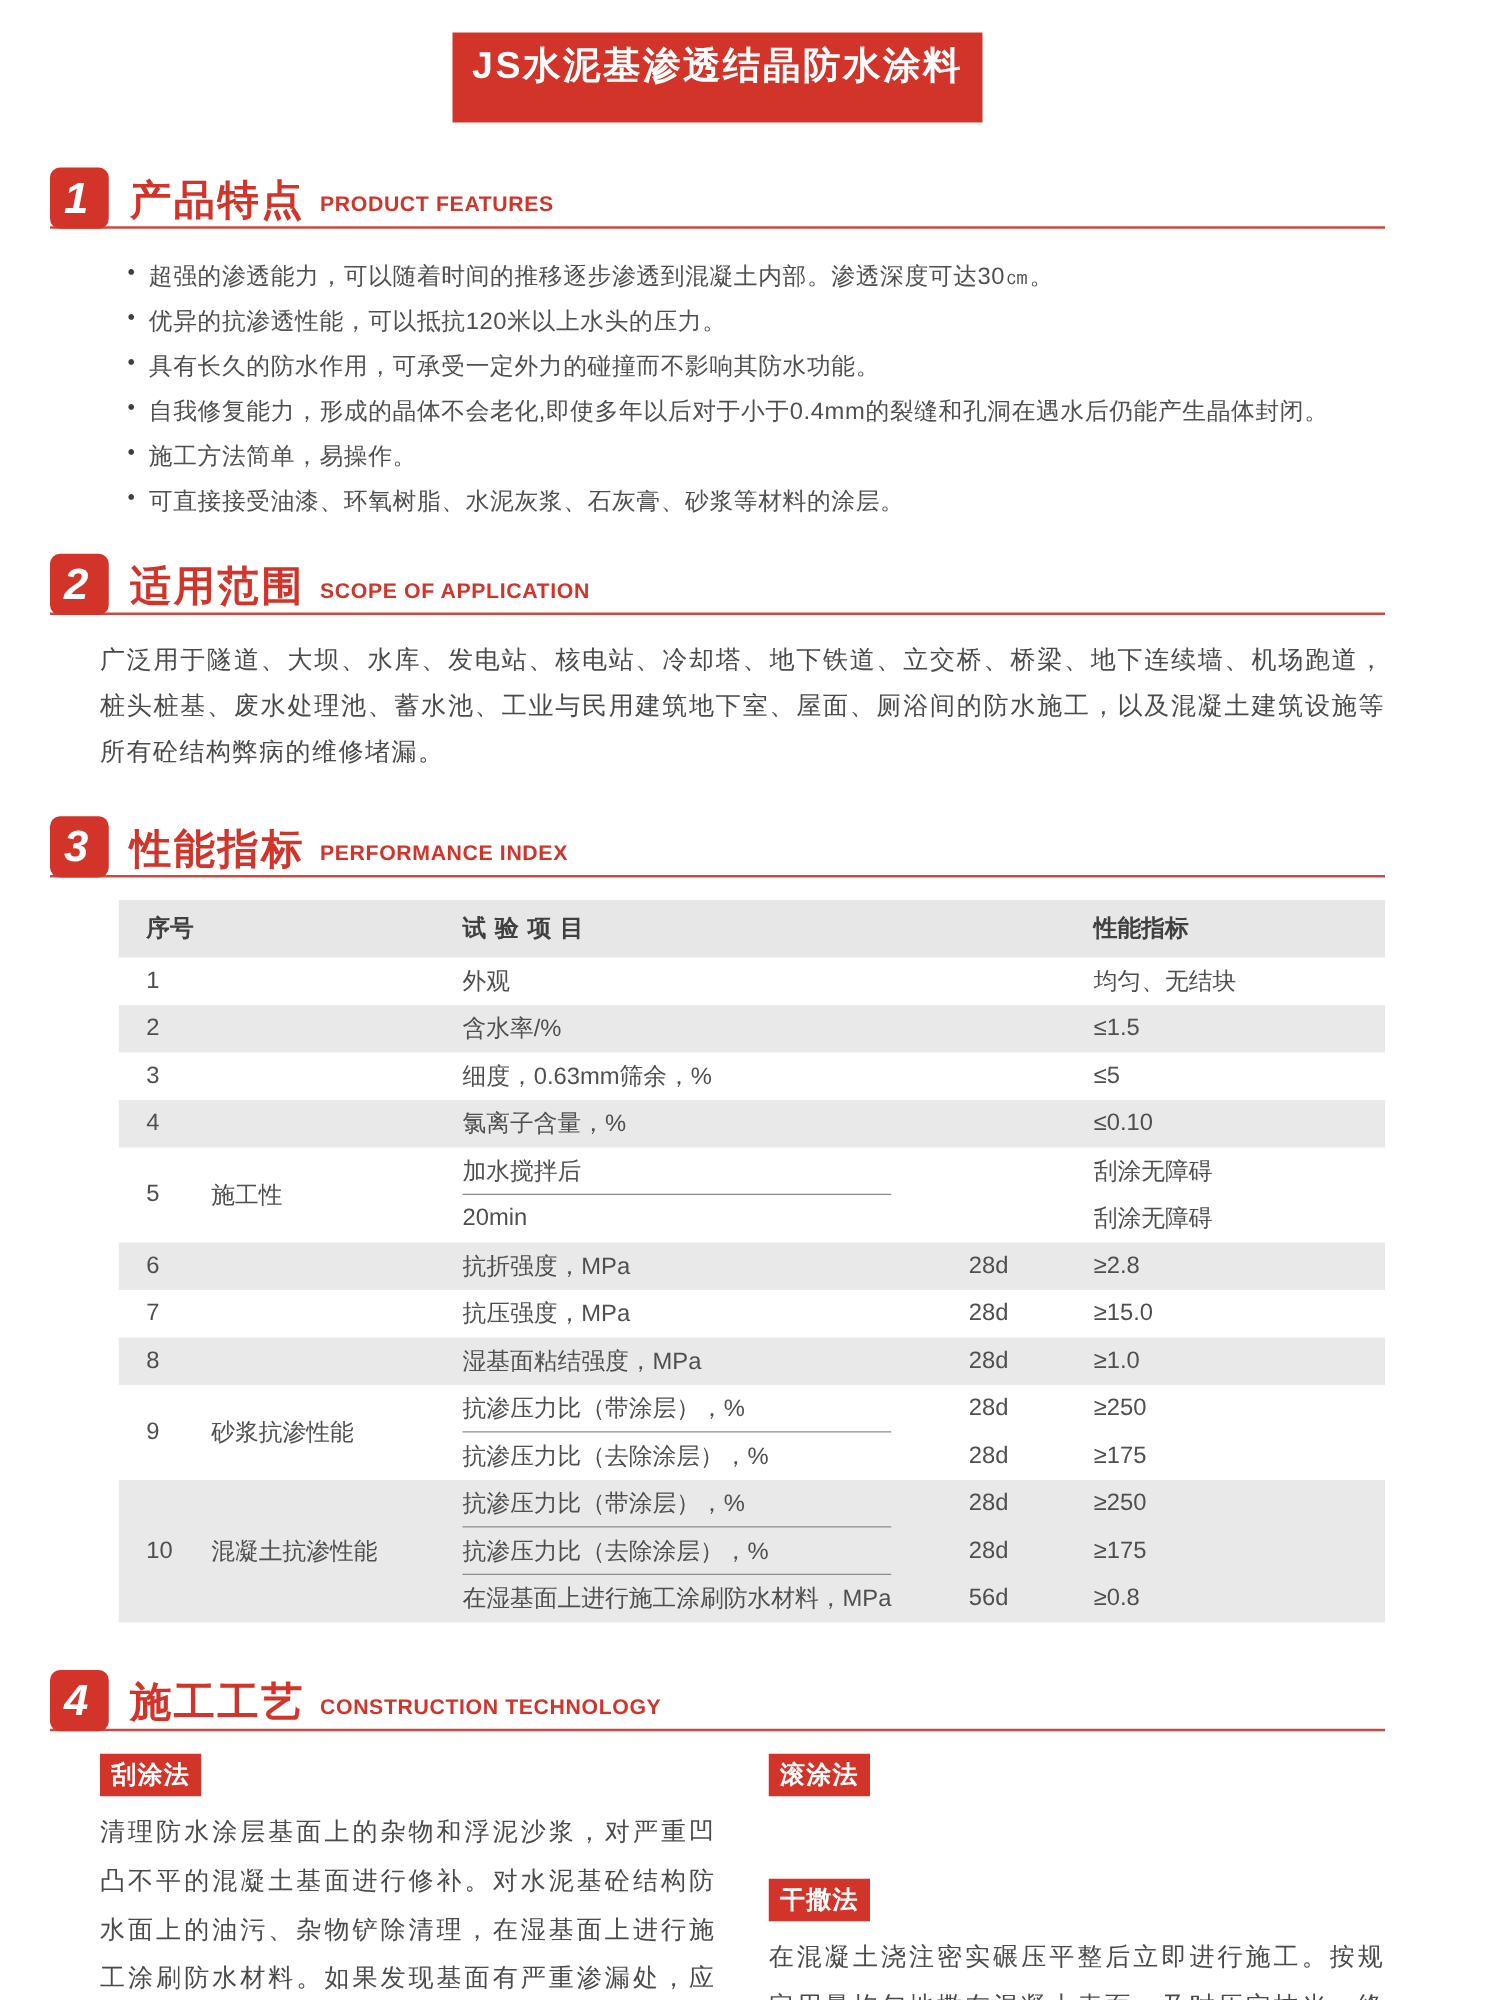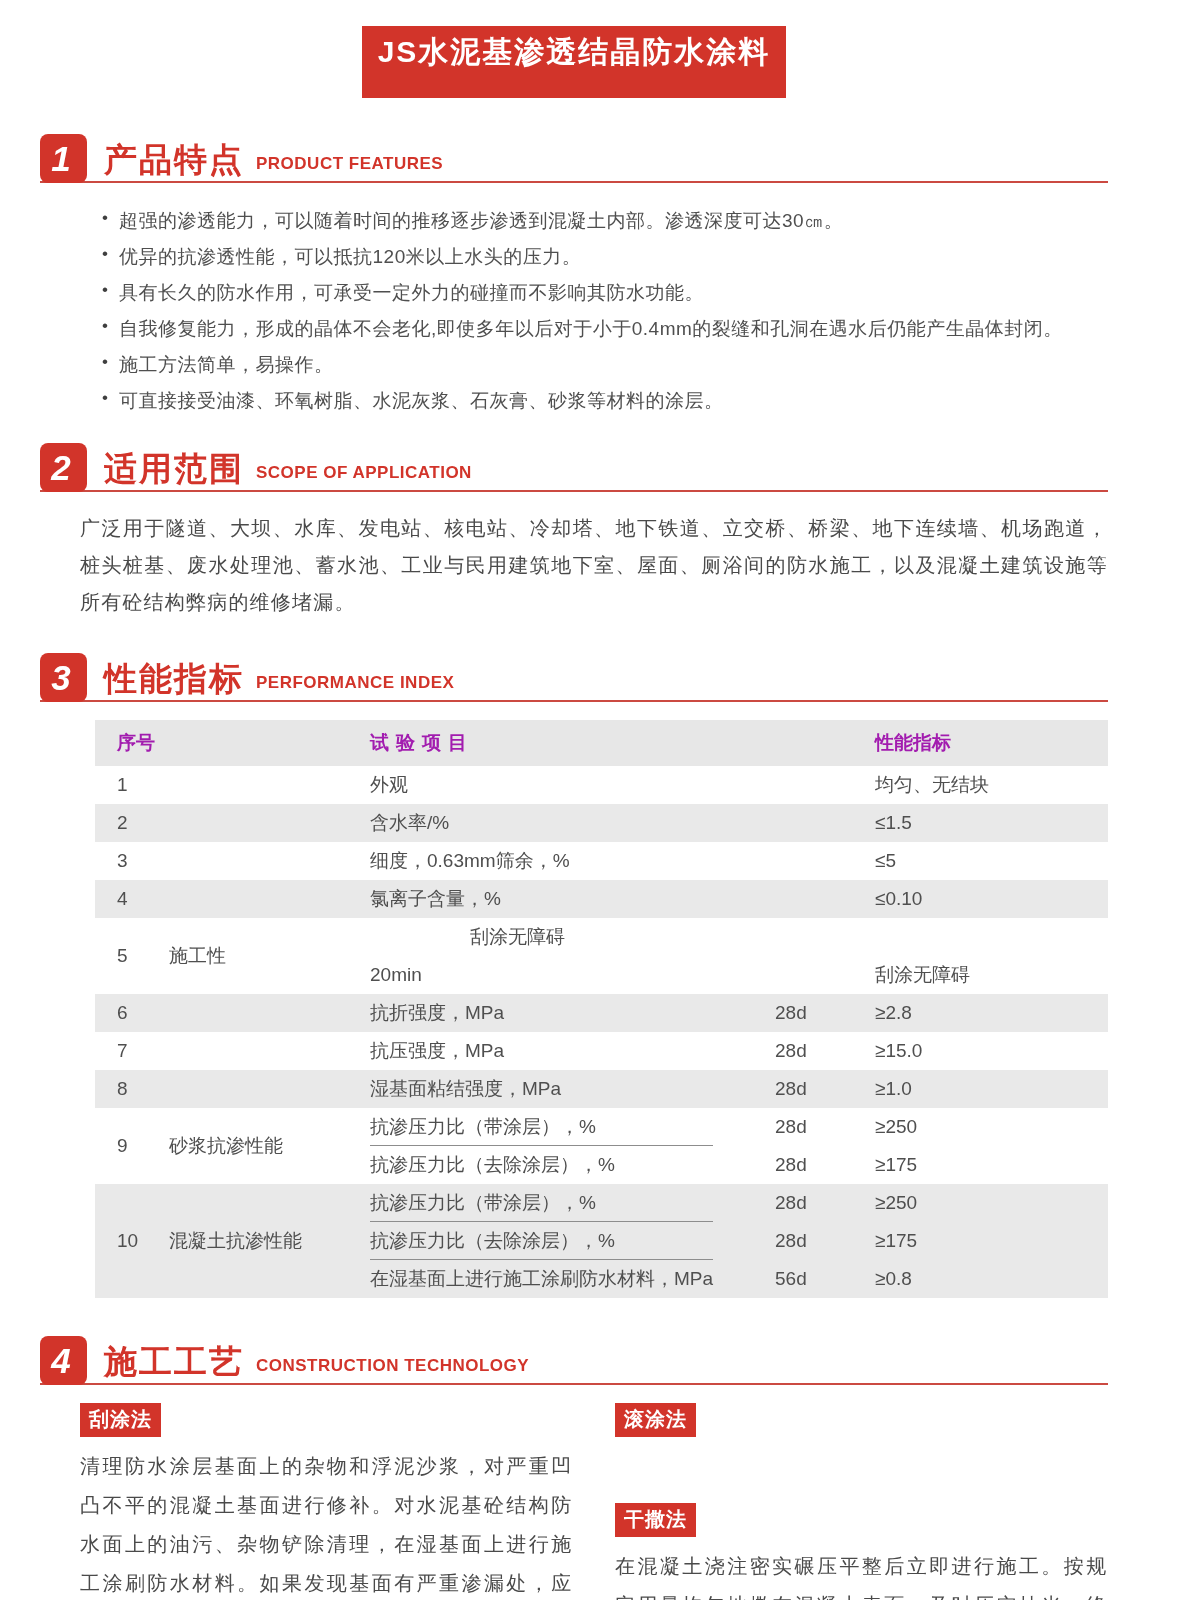--- a/index.html
+++ b/index.html
@@ -64,21 +64,21 @@
   .scope-text {
     margin:0 0 32px 40px;
     font-size:20px; line-height:1.85; letter-spacing:1.2px;
     color:#4a4a4a; text-align:justify;
   }
 
   
   .spec-table { margin:2px 0 38px 55px; font-size:19px; color:#4f4f4f; }
   .trow { display:flex; align-items:stretch; }
   .thead-row {
-    background:#e7e7e7; font-weight:bold; color:#a21caf;
+    background:#e7e7e7; font-weight:bold; color:#404040;
     min-height:46px; align-items:center;
   }
   .tbody .trow:nth-child(even) { background:#e9e9e9; }
   .c-no  { width:74px;  padding-left:22px; display:flex; align-items:center; flex:0 0 auto; }
   .c-cat { width:201px; display:flex; align-items:center; flex:0 0 auto; }
   .subs  { flex:1; display:flex; flex-direction:column; justify-content:center; }
   .sub   { display:flex; min-height:38px; align-items:stretch; }
   .c-item{ width:405px; position:relative; display:flex; align-items:center; flex:0 0 auto; }
   .c-age { width:100px; display:flex; align-items:center; flex:0 0 auto; }
   .c-val { flex:1; display:flex; align-items:center; }
@@ -197,20 +197,21 @@
             <div class="c-val">≤0.10</div>
           </div>
         </div>
       </div>
 
       <div class="trow">
         <div class="c-no">5</div>
         <div class="c-cat">施工性</div>
         <div class="subs">
           <div class="sub">
+            <div class="c-item">加水搅拌后</div>
             <div class="c-age"></div>
             <div class="c-val">刮涂无障碍</div>
           </div>
           <div class="sub">
             <div class="c-item">20min</div>
             <div class="c-age"></div>
             <div class="c-val">刮涂无障碍</div>
           </div>
         </div>
       </div>

